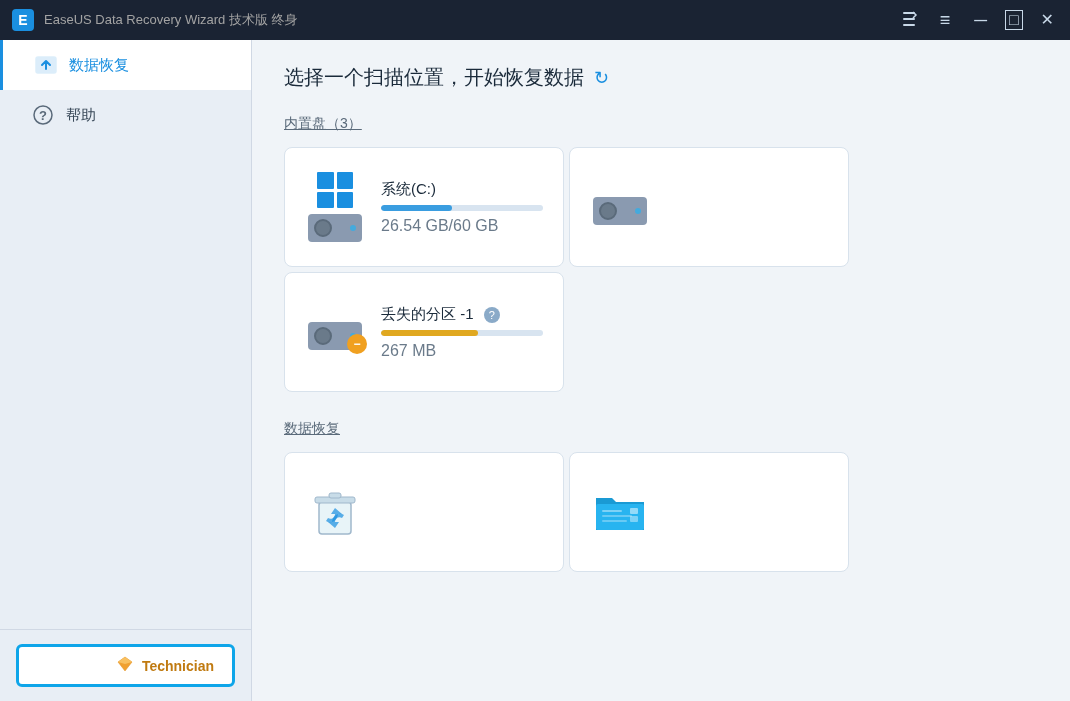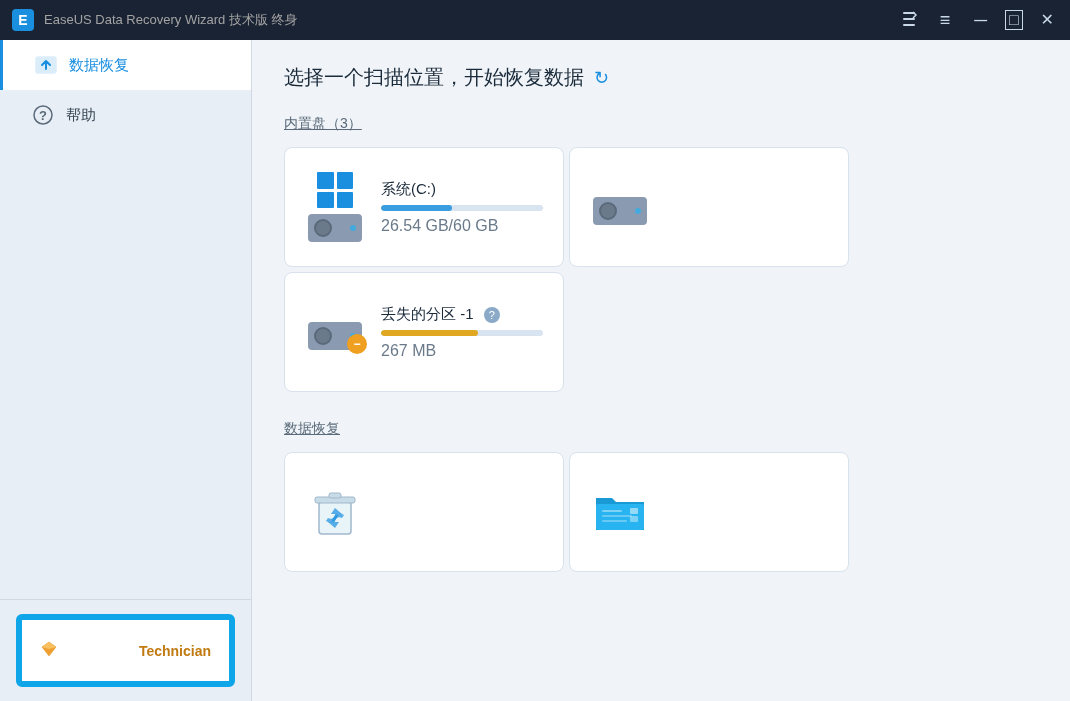--- a/index.html
+++ b/index.html
@@ -94,26 +94,26 @@
     }
     .sidebar-footer {
       padding: 14px 16px;
       border-top: 1px solid #d0d8e4;
     }
     .technician-btn {
       display: flex;
       align-items: center;
       gap: 8px;
       background: #fff;
-      border: 6px solid #0ea5e9;
+      border: 3px solid #0ea5e9;
       border-radius: 6px;
-      padding: 20px 18px;
+      padding: 8px 18px;
       cursor: pointer;
       width: 100%;
-      justify-content: space-between;
+      justify-content: flex-end;
     }
     .technician-label {
       color: #c07a10;
       font-size: 14px;
       font-weight: 600;
     }
 
     
     .main-content {
       flex: 1;

